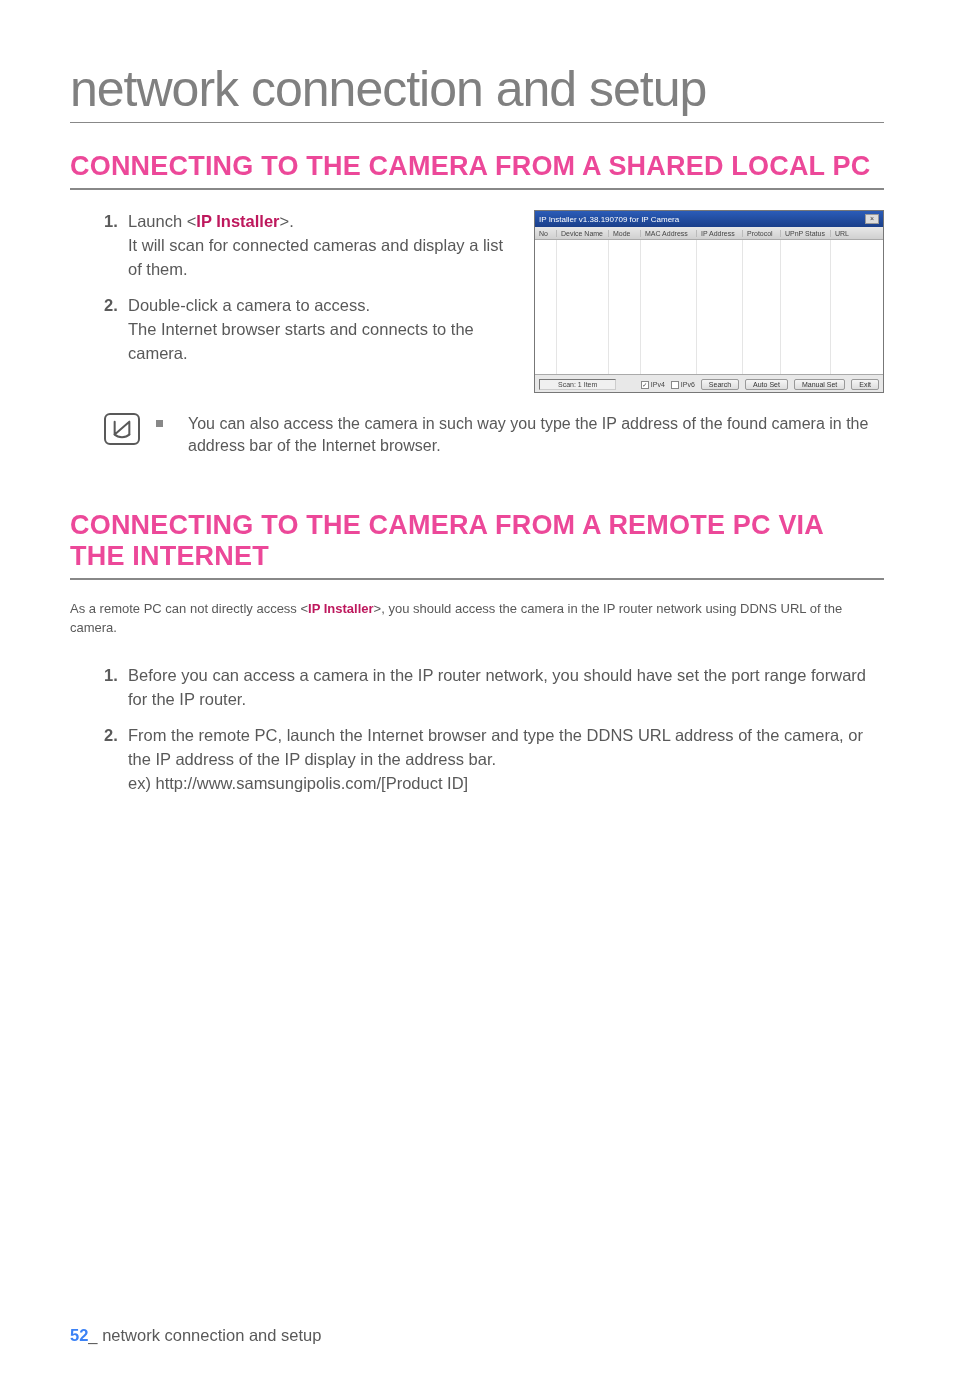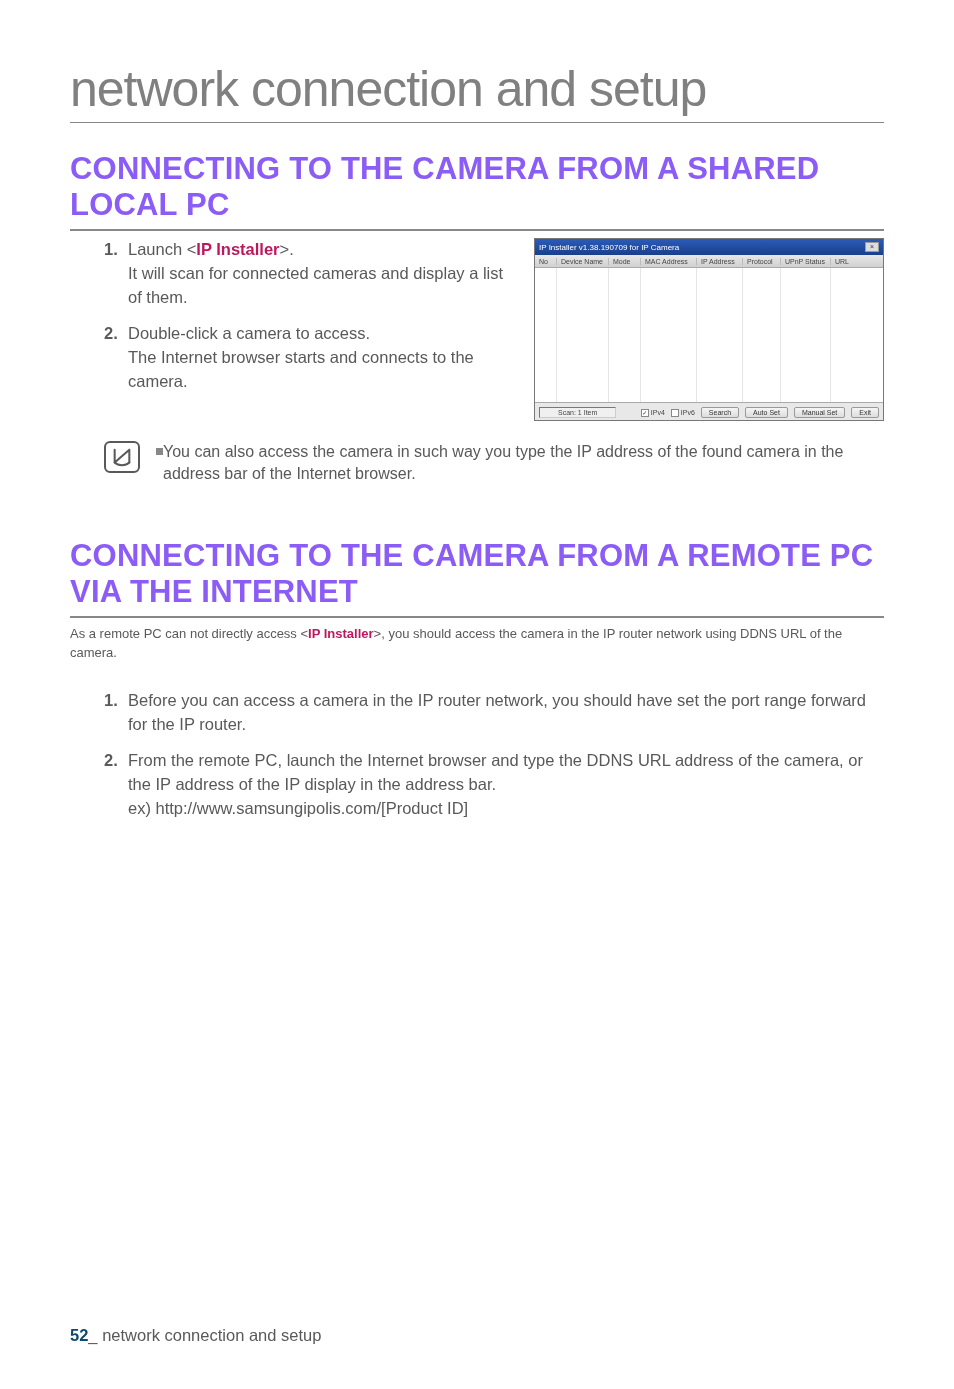--- a/index.html
+++ b/index.html
@@ -21,26 +21,26 @@
     font-weight: 300;
     color: #808080;
     letter-spacing: -1px;
     border-bottom: 1px solid #888;
     padding-bottom: 4px;
     margin-bottom: 28px;
     font-family: "Helvetica Neue", Arial, sans-serif;
     font-stretch: condensed;
   }
   .section-heading {
-    font-size: 31px;
+    font-size: 27px;
     font-weight: bold;
-    color: #8b5cf6;
+    color: #ec4899;
     border-bottom: 2px solid #888;
     padding-bottom: 6px;
-    margin-bottom: 7px;
+    margin-bottom: 20px;
     letter-spacing: 0.2px;
   }
   .row1 {
     display: flex;
     align-items: flex-start;
     gap: 18px;
     margin-left: 34px;
     margin-bottom: 20px;
   }
   .steps {
@@ -192,21 +192,21 @@
   }
   .note-list {
     flex: 1;
     font-size: 16px;
     line-height: 1.35;
     color: #595959;
   }
   .note-item {
     display: flex;
     align-items: flex-start;
-    gap: 0;
+    gap: 25px;
   }
   .note-bullet {
     width: 7px;
     height: 7px;
     background: #888;
     margin-top: 7px;
     flex-shrink: 0;
   }
   .intro-text {
     font-size: 13px;
@@ -219,21 +219,21 @@
   }
   .footer {
     position: absolute;
     left: 70px;
     bottom: 44px;
     font-size: 16.5px;
     color: #595959;
   }
   .footer .pageno {
     font-weight: bold;
-    color: #0c4a6e;
+    color: #3b82f6;
   }
 </style>
 </head>
 <body>
 
 <h1 class="page-title">network connection and setup</h1>
 
 <h2 class="section-heading">CONNECTING TO THE CAMERA FROM A SHARED LOCAL PC</h2>
 
 <div class="row1">

